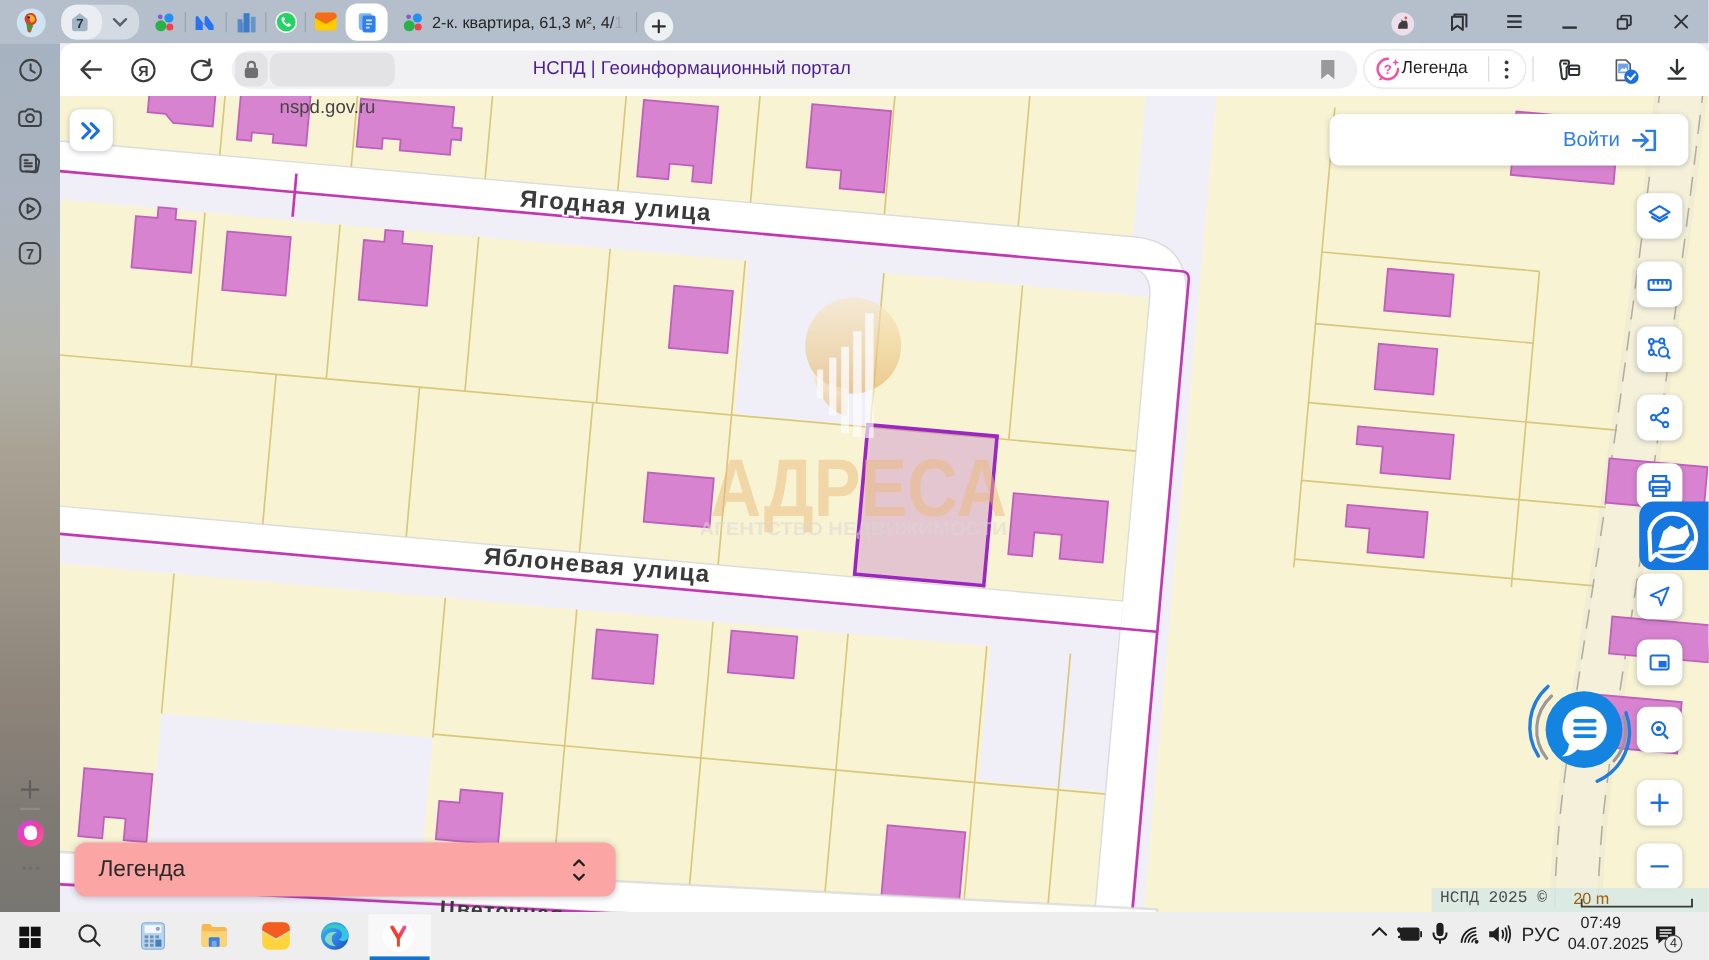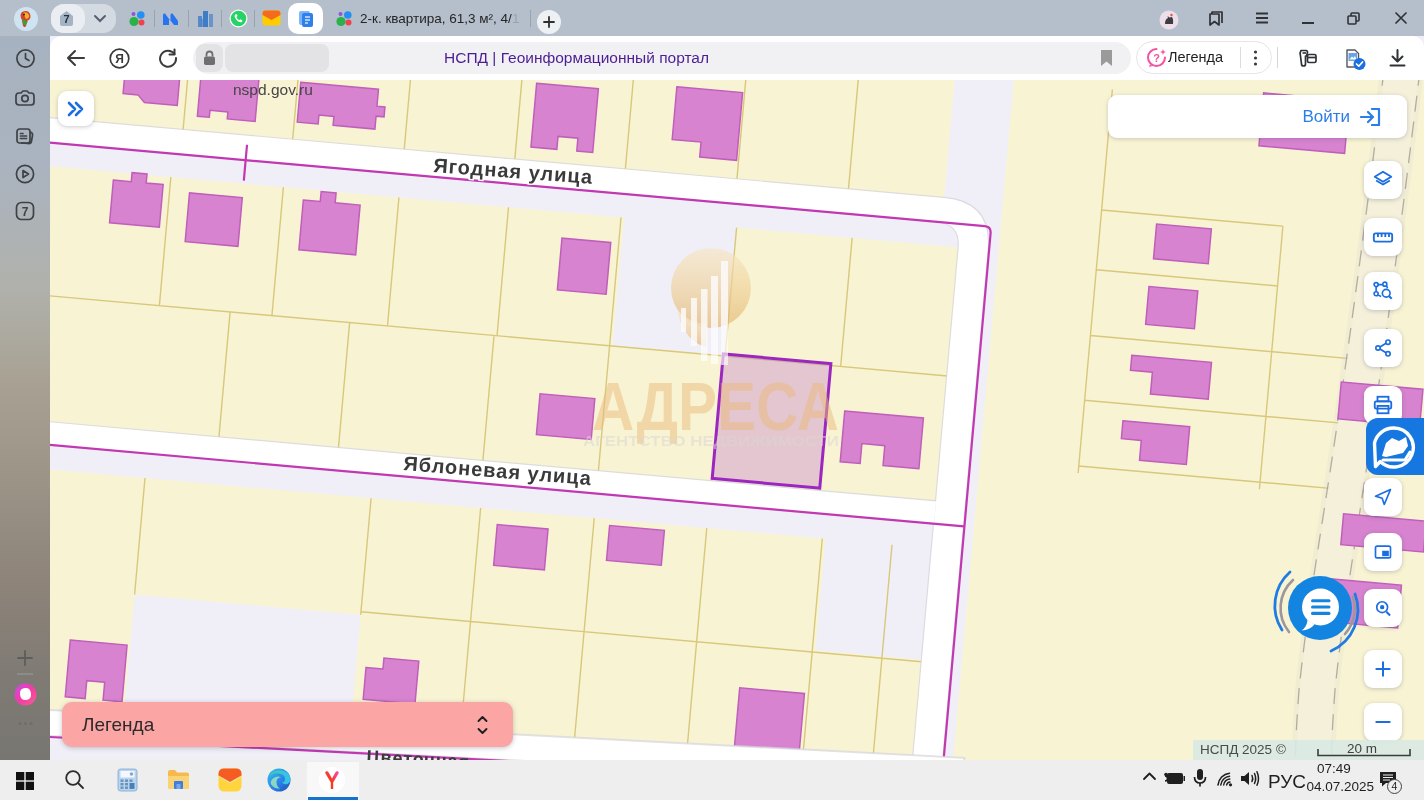--- a/index.html
+++ b/index.html
@@ -222,22 +222,22 @@
 <div class="abs" style="left:62px;top:702px;width:451px;height:45px;background:#fca5a5;border-radius:10px;box-shadow:0 1px 5px rgba(60,64,90,.3);display:flex;align-items:center;">
 <span style="font-size:19px;color:#2b2b2b;margin-left:20px;">Легенда</span>
 <svg style="position:absolute;right:24px;top:13px;" width="13" height="20" viewBox="0 0 13 20">
         <g stroke="#1f1f1f" stroke-width="1.9" fill="none" stroke-linecap="round" stroke-linejoin="round">
           <path d="M2.5 6 L6.5 2 L10.5 6"></path>
           <path d="M2.5 14 L6.5 18 L10.5 14"></path>
         </g>
       </svg>
     </div>
 <div class="abs" style="left:1193px;top:740px;width:231px;height:20px;background:rgba(216,233,227,.9);"></div>
-<div class="abs" style="left:1200px;top:742px;font-size:13.5px;color:#4a4a4a;">НСПД 2025 ©</div>
-<div class="abs" style="left:1347px;top:741px;font-size:13.5px;color:#404040;">20 m</div>
+<div class="abs" style="left:1200px;top:742px;font-size:13.5px;color:#4a4a4a;font-family:Liberation Mono, monospace;">НСПД 2025 ©</div>
+<div class="abs" style="left:1311px;top:741px;font-size:13.5px;color:#a16207;">20 m</div>
 <svg class="abs" style="left:1317px;top:748px;" width="95" height="9" viewBox="0 0 95 9">
       <path d="M1 1 V7.5 H93 V1" stroke="#3c3c3c" stroke-width="1.6" fill="none"></path>
     </svg>
 <div class="abs" id="tabbar"></div>
 <svg class="abs" style="left:13px;top:6px;" width="26" height="26" viewBox="0 0 26 26">
 <circle cx="13" cy="13" r="12" fill="#cfe4f2"></circle>
 <path d="M9 6 Q15 3 17 8 Q19 13 14 15 L13 20 Q12 22 10 20 L9 14 Q6 9 9 6Z" fill="#d93f2b"></path>
 <path d="M10 7 Q14 5 16 9 Q17 12 13 13 Z" fill="#f2b21f"></path>
 <path d="M9 12 Q12 16 15 15 L13 19 Q11 20 10 18 Z" fill="#3f9e3c"></path>
 <circle cx="11" cy="8.5" r="1" fill="#222"></circle>
@@ -530,21 +530,21 @@
       <circle cx="14.5" cy="13.8" r="1.6" fill="#1f1f1f"></circle>
     </svg>
 <svg class="abs" style="left:1240px;top:770px;" width="20" height="17" viewBox="0 0 20 17">
       <path d="M1 6 H4.5 L9 2 V15 L4.5 11 H1 Z" fill="#1f1f1f"></path>
       <g stroke="#1f1f1f" stroke-width="1.5" fill="none" stroke-linecap="round">
         <path d="M12 5.5 Q13.5 8.5 12 11.5"></path>
         <path d="M14.5 3.5 Q16.8 8.5 14.5 13.5"></path>
         <path d="M17 1.8 Q20 8.5 17 15.2"></path>
       </g>
     </svg>
-<div class="abs" style="left:1268px;top:771px;font-size:19px;color:#1f1f1f;">РУС</div>
+<div class="abs" style="left:1268px;top:771px;font-size:16px;color:#1f1f1f;">РУС</div>
 <div class="abs" style="left:1306px;top:761px;width:56px;text-align:center;font-size:13.5px;color:#1f1f1f;">07:49</div>
 <div class="abs" style="left:1294px;top:779px;width:80px;text-align:right;font-size:13.5px;color:#1f1f1f;">04.07.2025</div>
 <svg class="abs" style="left:1378px;top:770px;" width="20" height="18" viewBox="0 0 20 18">
       <path d="M2 2 H18 V13 H8 L4 16.5 V13 H2 Z" fill="#1f1f1f"></path>
       <path d="M5 5 H15 M5 7.5 H15 M5 10 H12" stroke="#eee" stroke-width="1.1"></path>
     </svg>
 <div class="abs" style="left:1387px;top:779px;width:15px;height:15px;border-radius:50%;border:1.4px solid #444;background:#eee;font-size:10.5px;color:#222;text-align:center;line-height:13px;">4</div>
 </div>
 
 </body></html>

